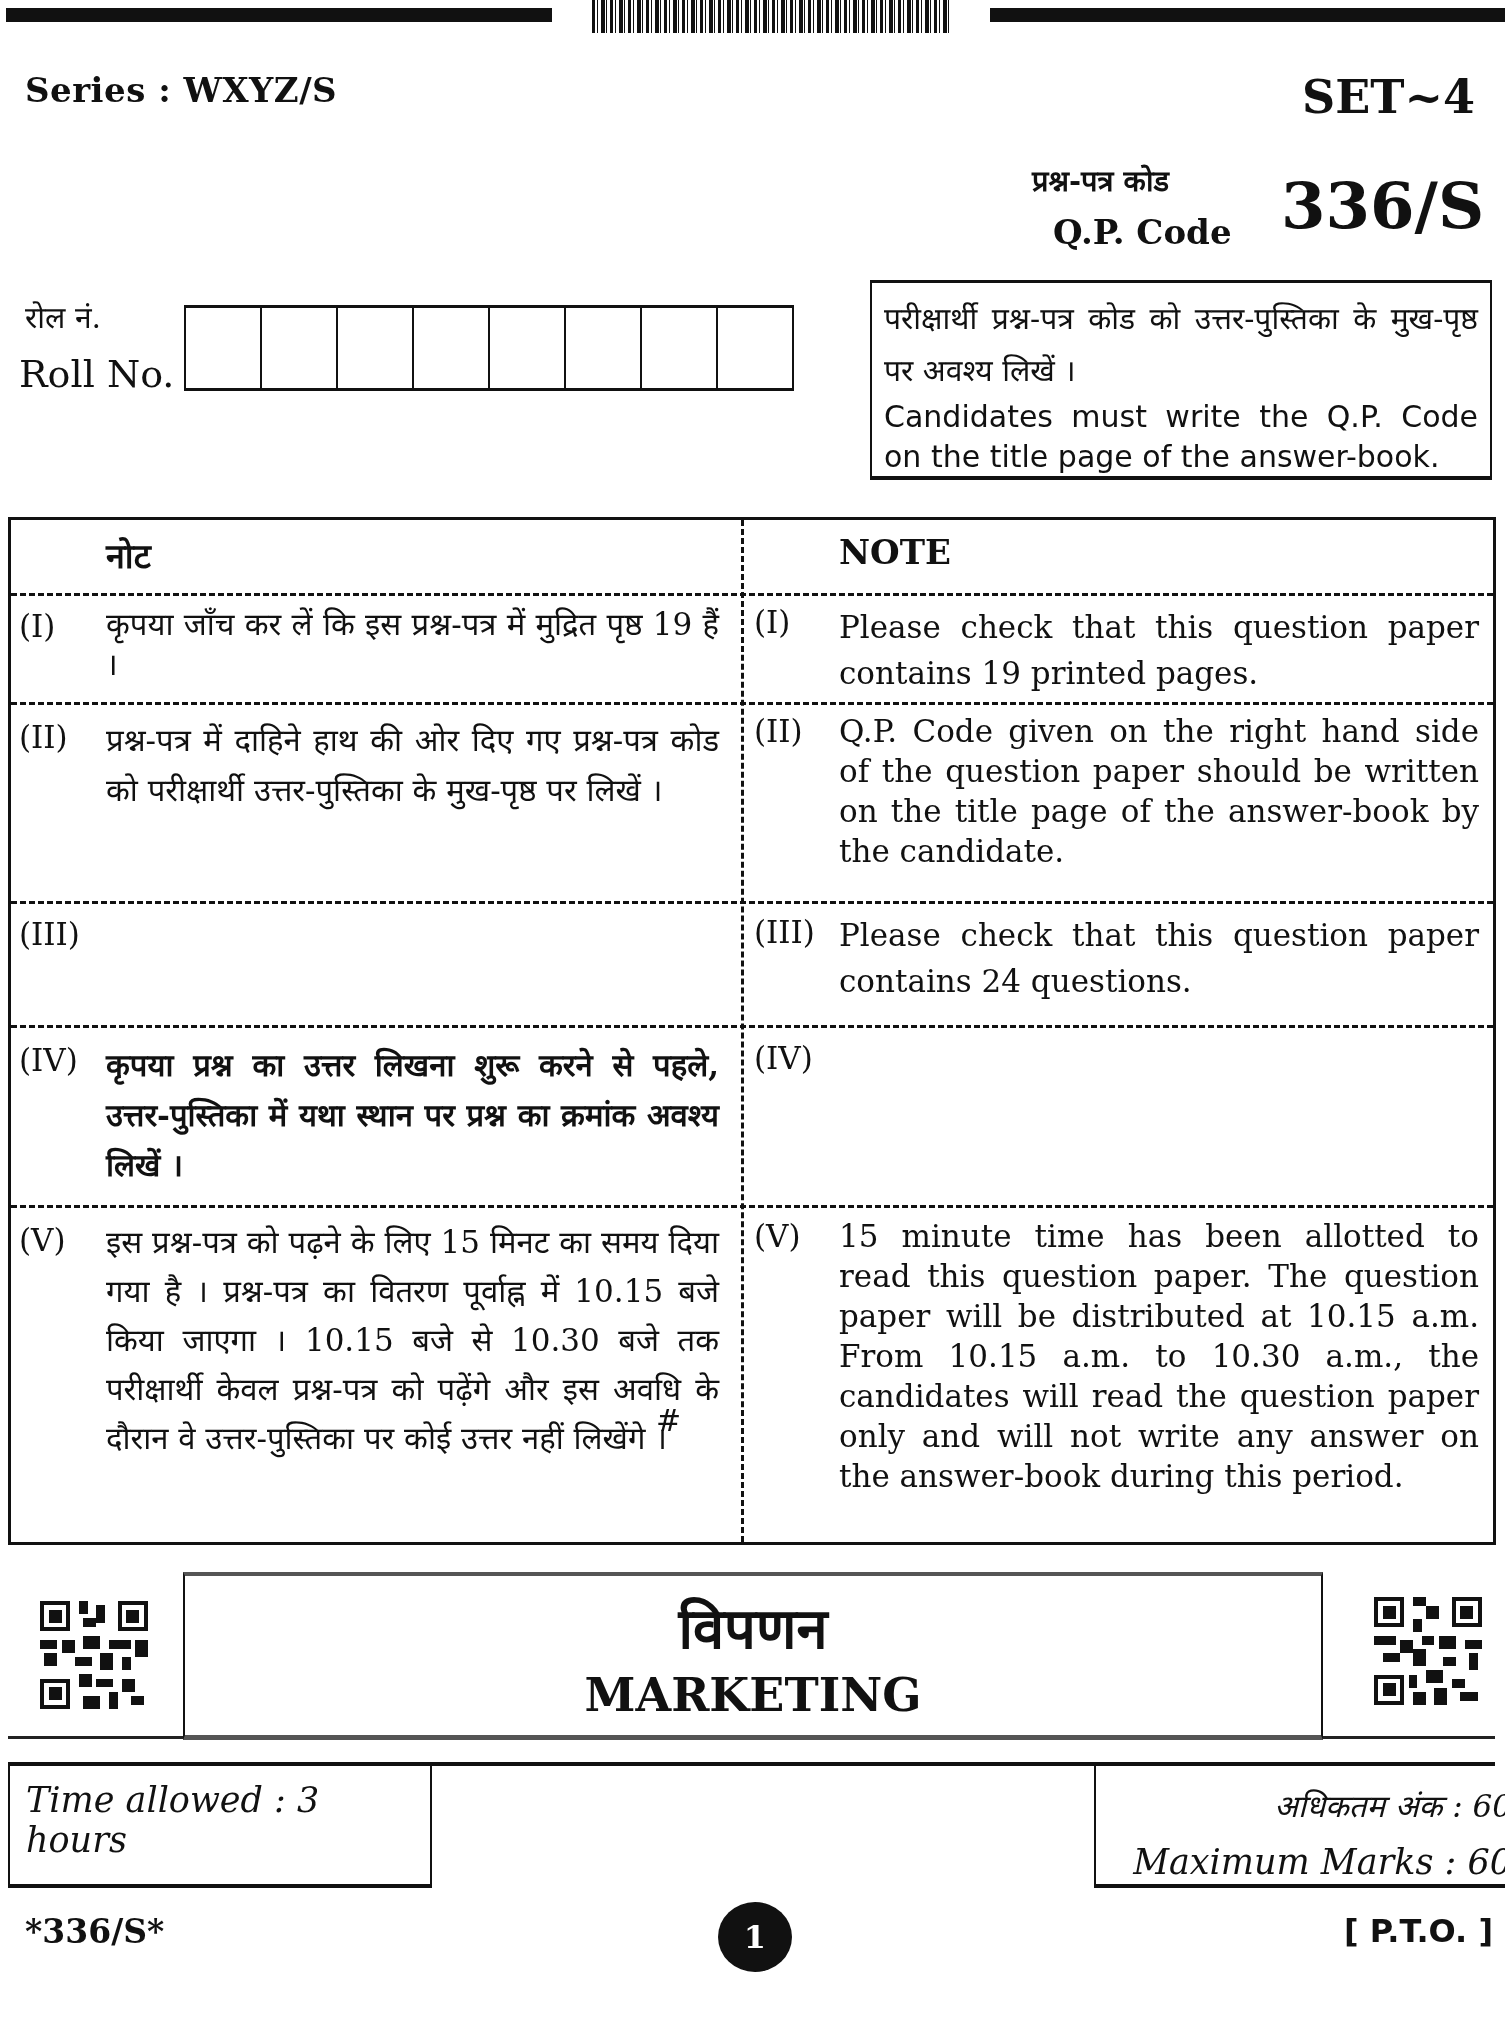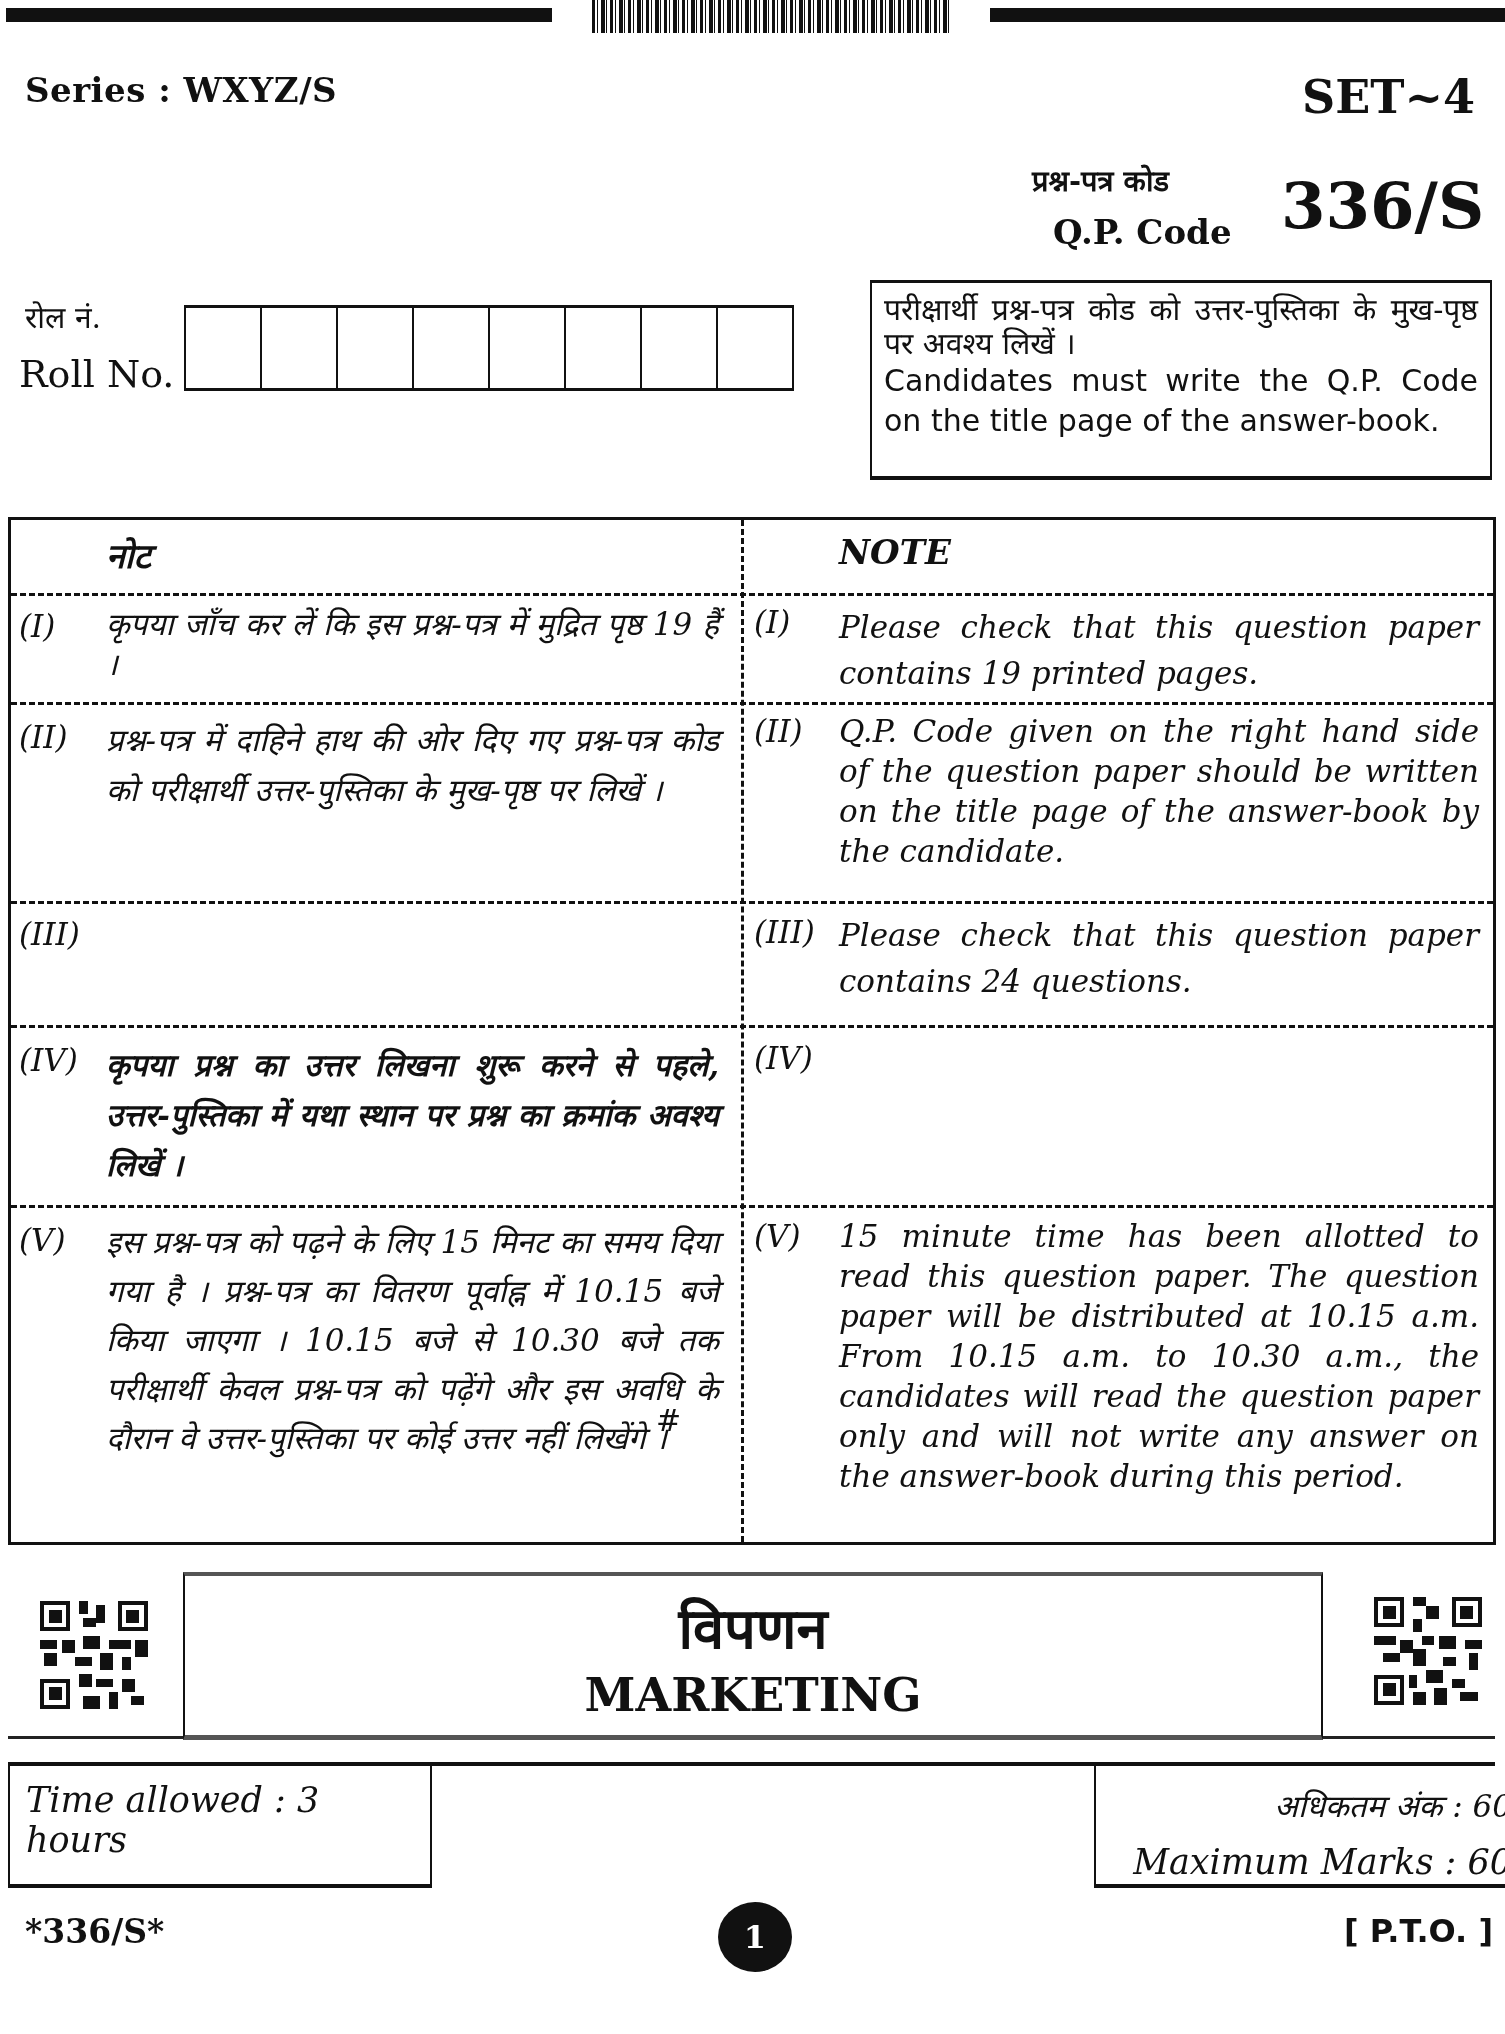--- a/index.html
+++ b/index.html
@@ -22,27 +22,27 @@
 
   .roll-hi { left: 25px; top: 296px; font-size: 30px; }
   .roll-en { left: 19px; top: 352px; font-size: 38px; }
   .roll-boxes { position: absolute; left: 184px; top: 305px; height: 80px; display: flex;
                 border-top: 3px solid #111; border-bottom: 3px solid #111; border-left: 2px solid #111; }
   .roll-box { width: 74px; height: 80px; border-right: 2px solid #111; }
 
   .instr-box { position: absolute; left: 870px; top: 280px; width: 622px; height: 200px;
                border: 2px solid #111; border-top-width: 3px; border-bottom-width: 4px; box-sizing: border-box;
                padding: 10px 12px; }
-  .instr-hi { font-size: 30px; line-height: 34px; text-align: justify; text-align-last: left; }
+  .instr-hi { font-size: 30px; line-height: 52px; text-align: justify; text-align-last: left; }
   .instr-en { font-family: "DejaVu Sans", "Liberation Sans", sans-serif; font-size: 30px; line-height: 40px;
               text-align: justify; }
 
   
   .notes { position: absolute; left: 8px; top: 517px; width: 1488px; height: 1028px;
-           border: 3px solid #111; box-sizing: border-box; font-style: italic; }
+           border: 3px solid #111; box-sizing: border-box; }
   .notes-divider { position: absolute; left: 730px; top: 0; bottom: 0; border-left: 3px dashed #111; }
   .row { position: absolute; left: 0; right: 0; }
   .row.sep { border-top: 3px dashed #111; }
   .cell { position: absolute; top: 0; bottom: 0; }
   .cell.left { left: 0; width: 730px; }
   .cell.right { left: 733px; right: 0; }
   .num { position: absolute; left: 8px; font-size: 31px; }
   .cell.right .num { left: 10px; }
   .txt { position: absolute; left: 95px; right: 22px; font-size: 31px; line-height: 40px;
          text-align: justify; text-align-last: left; }

